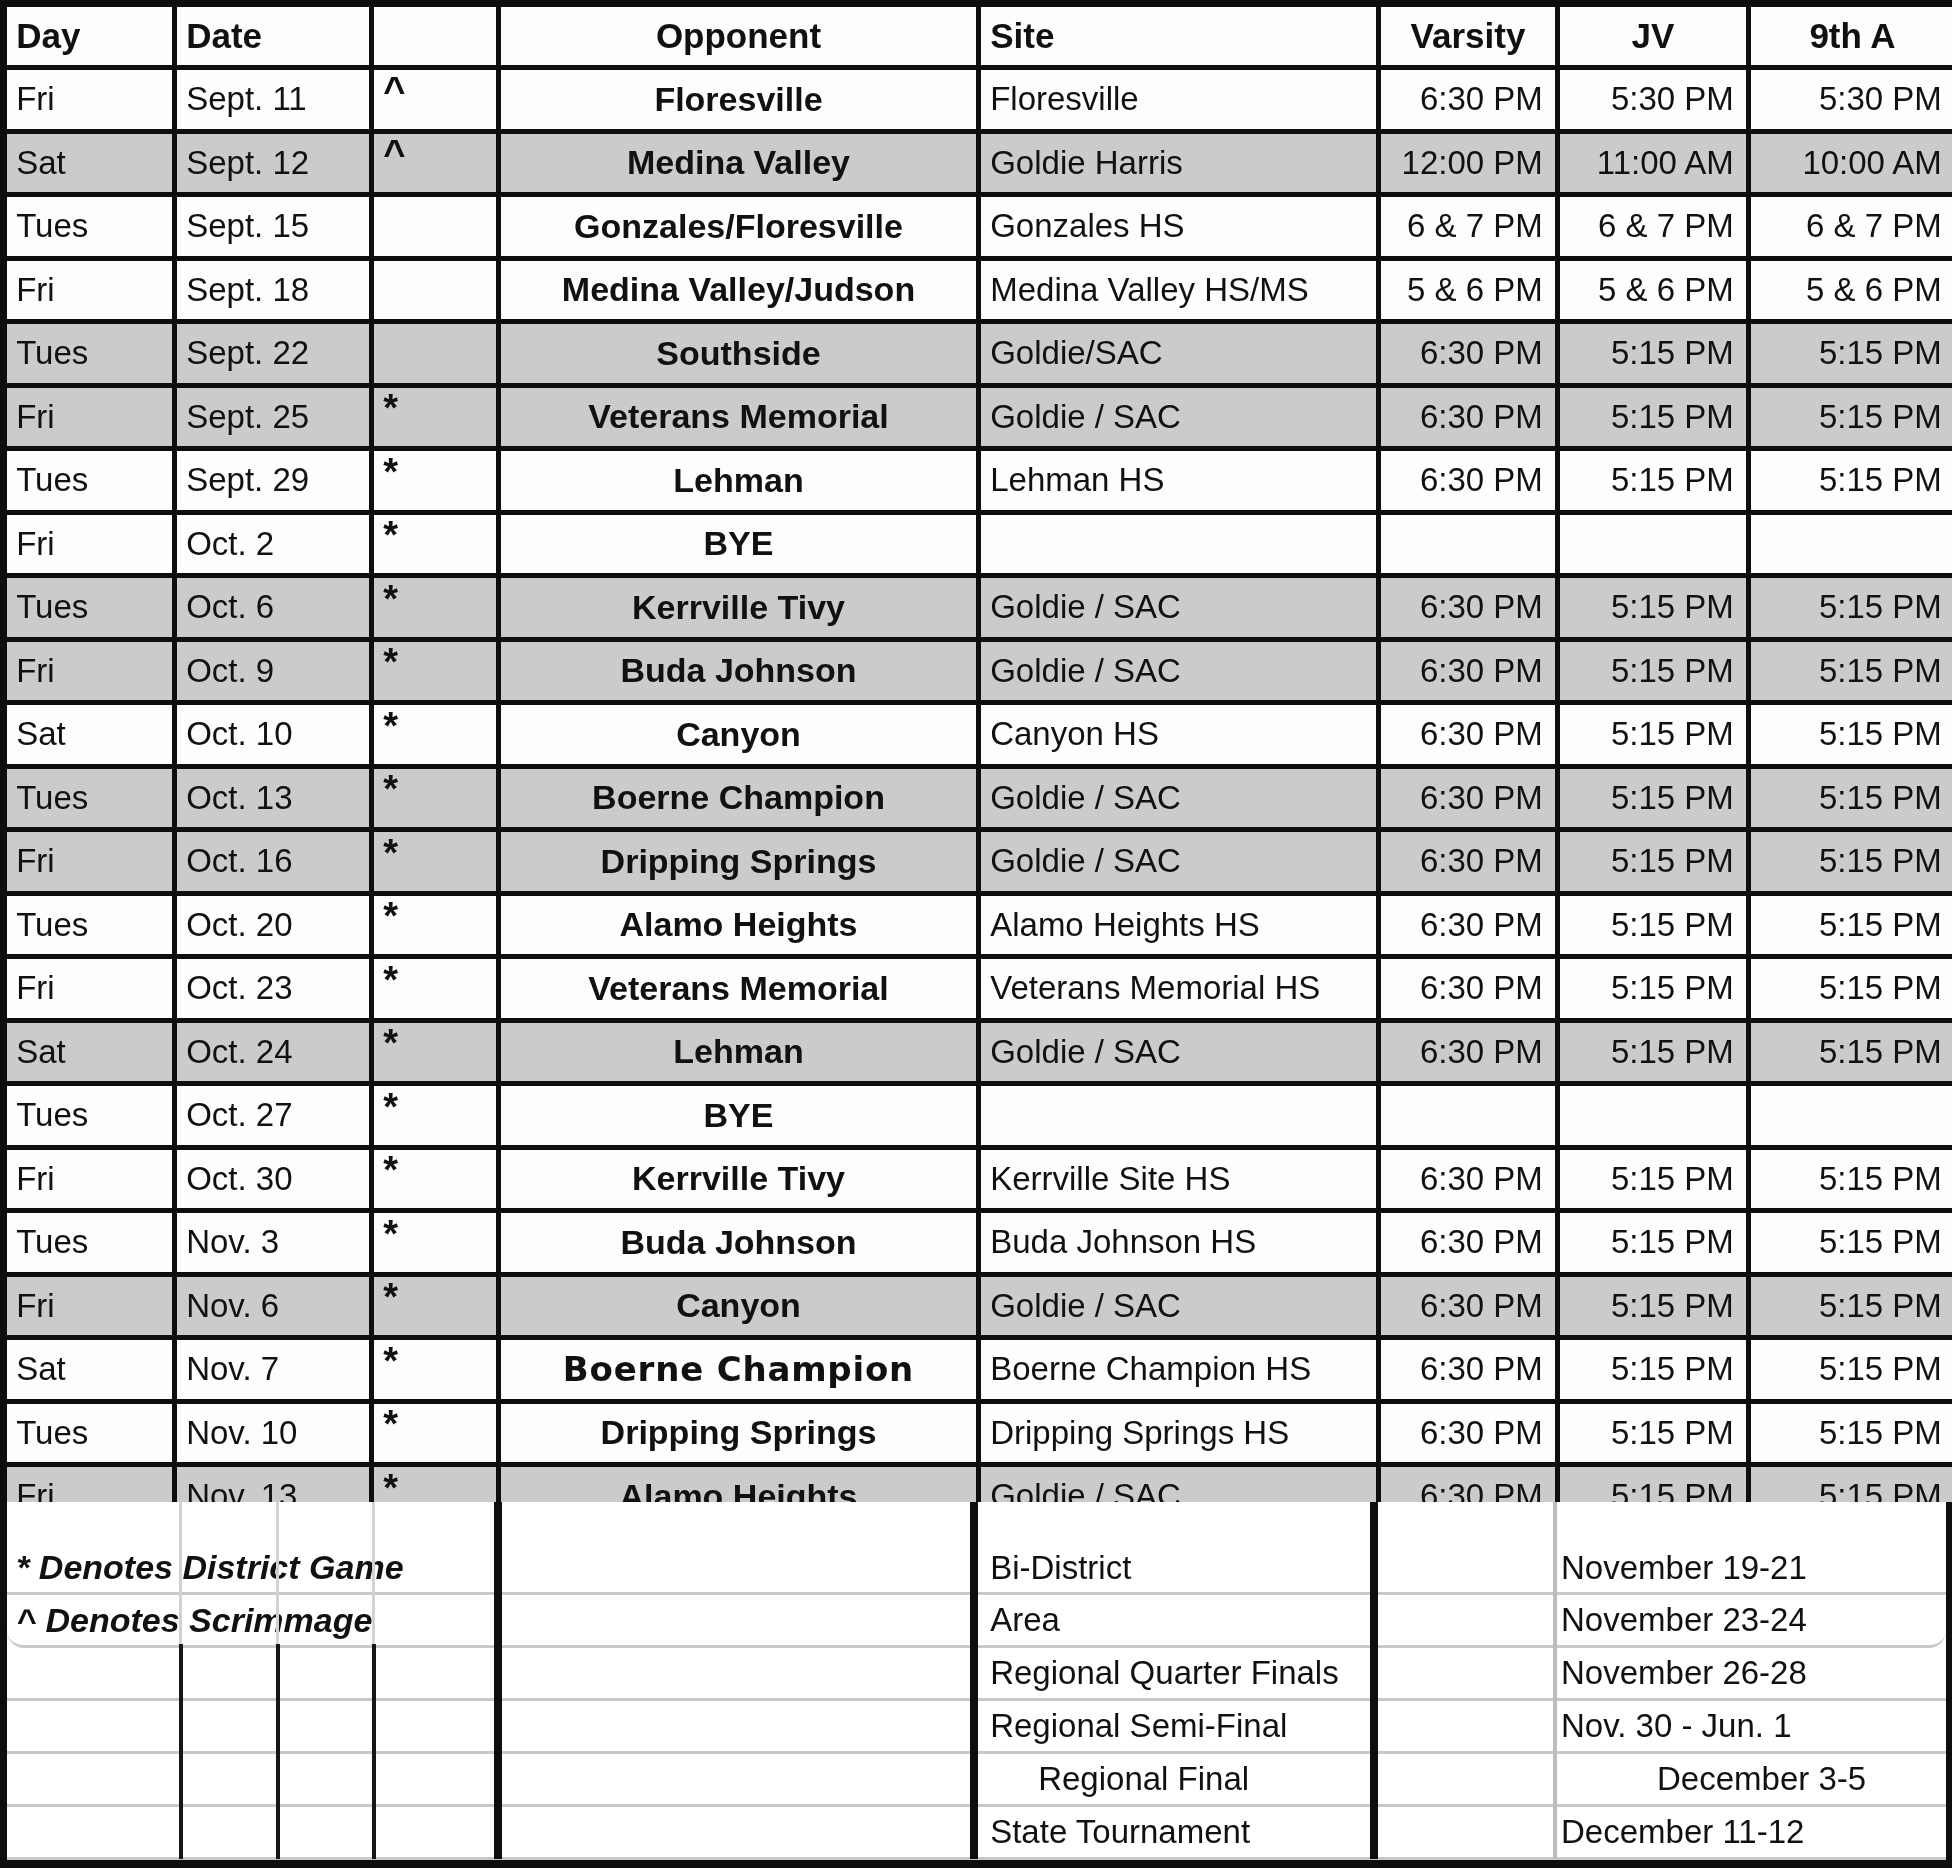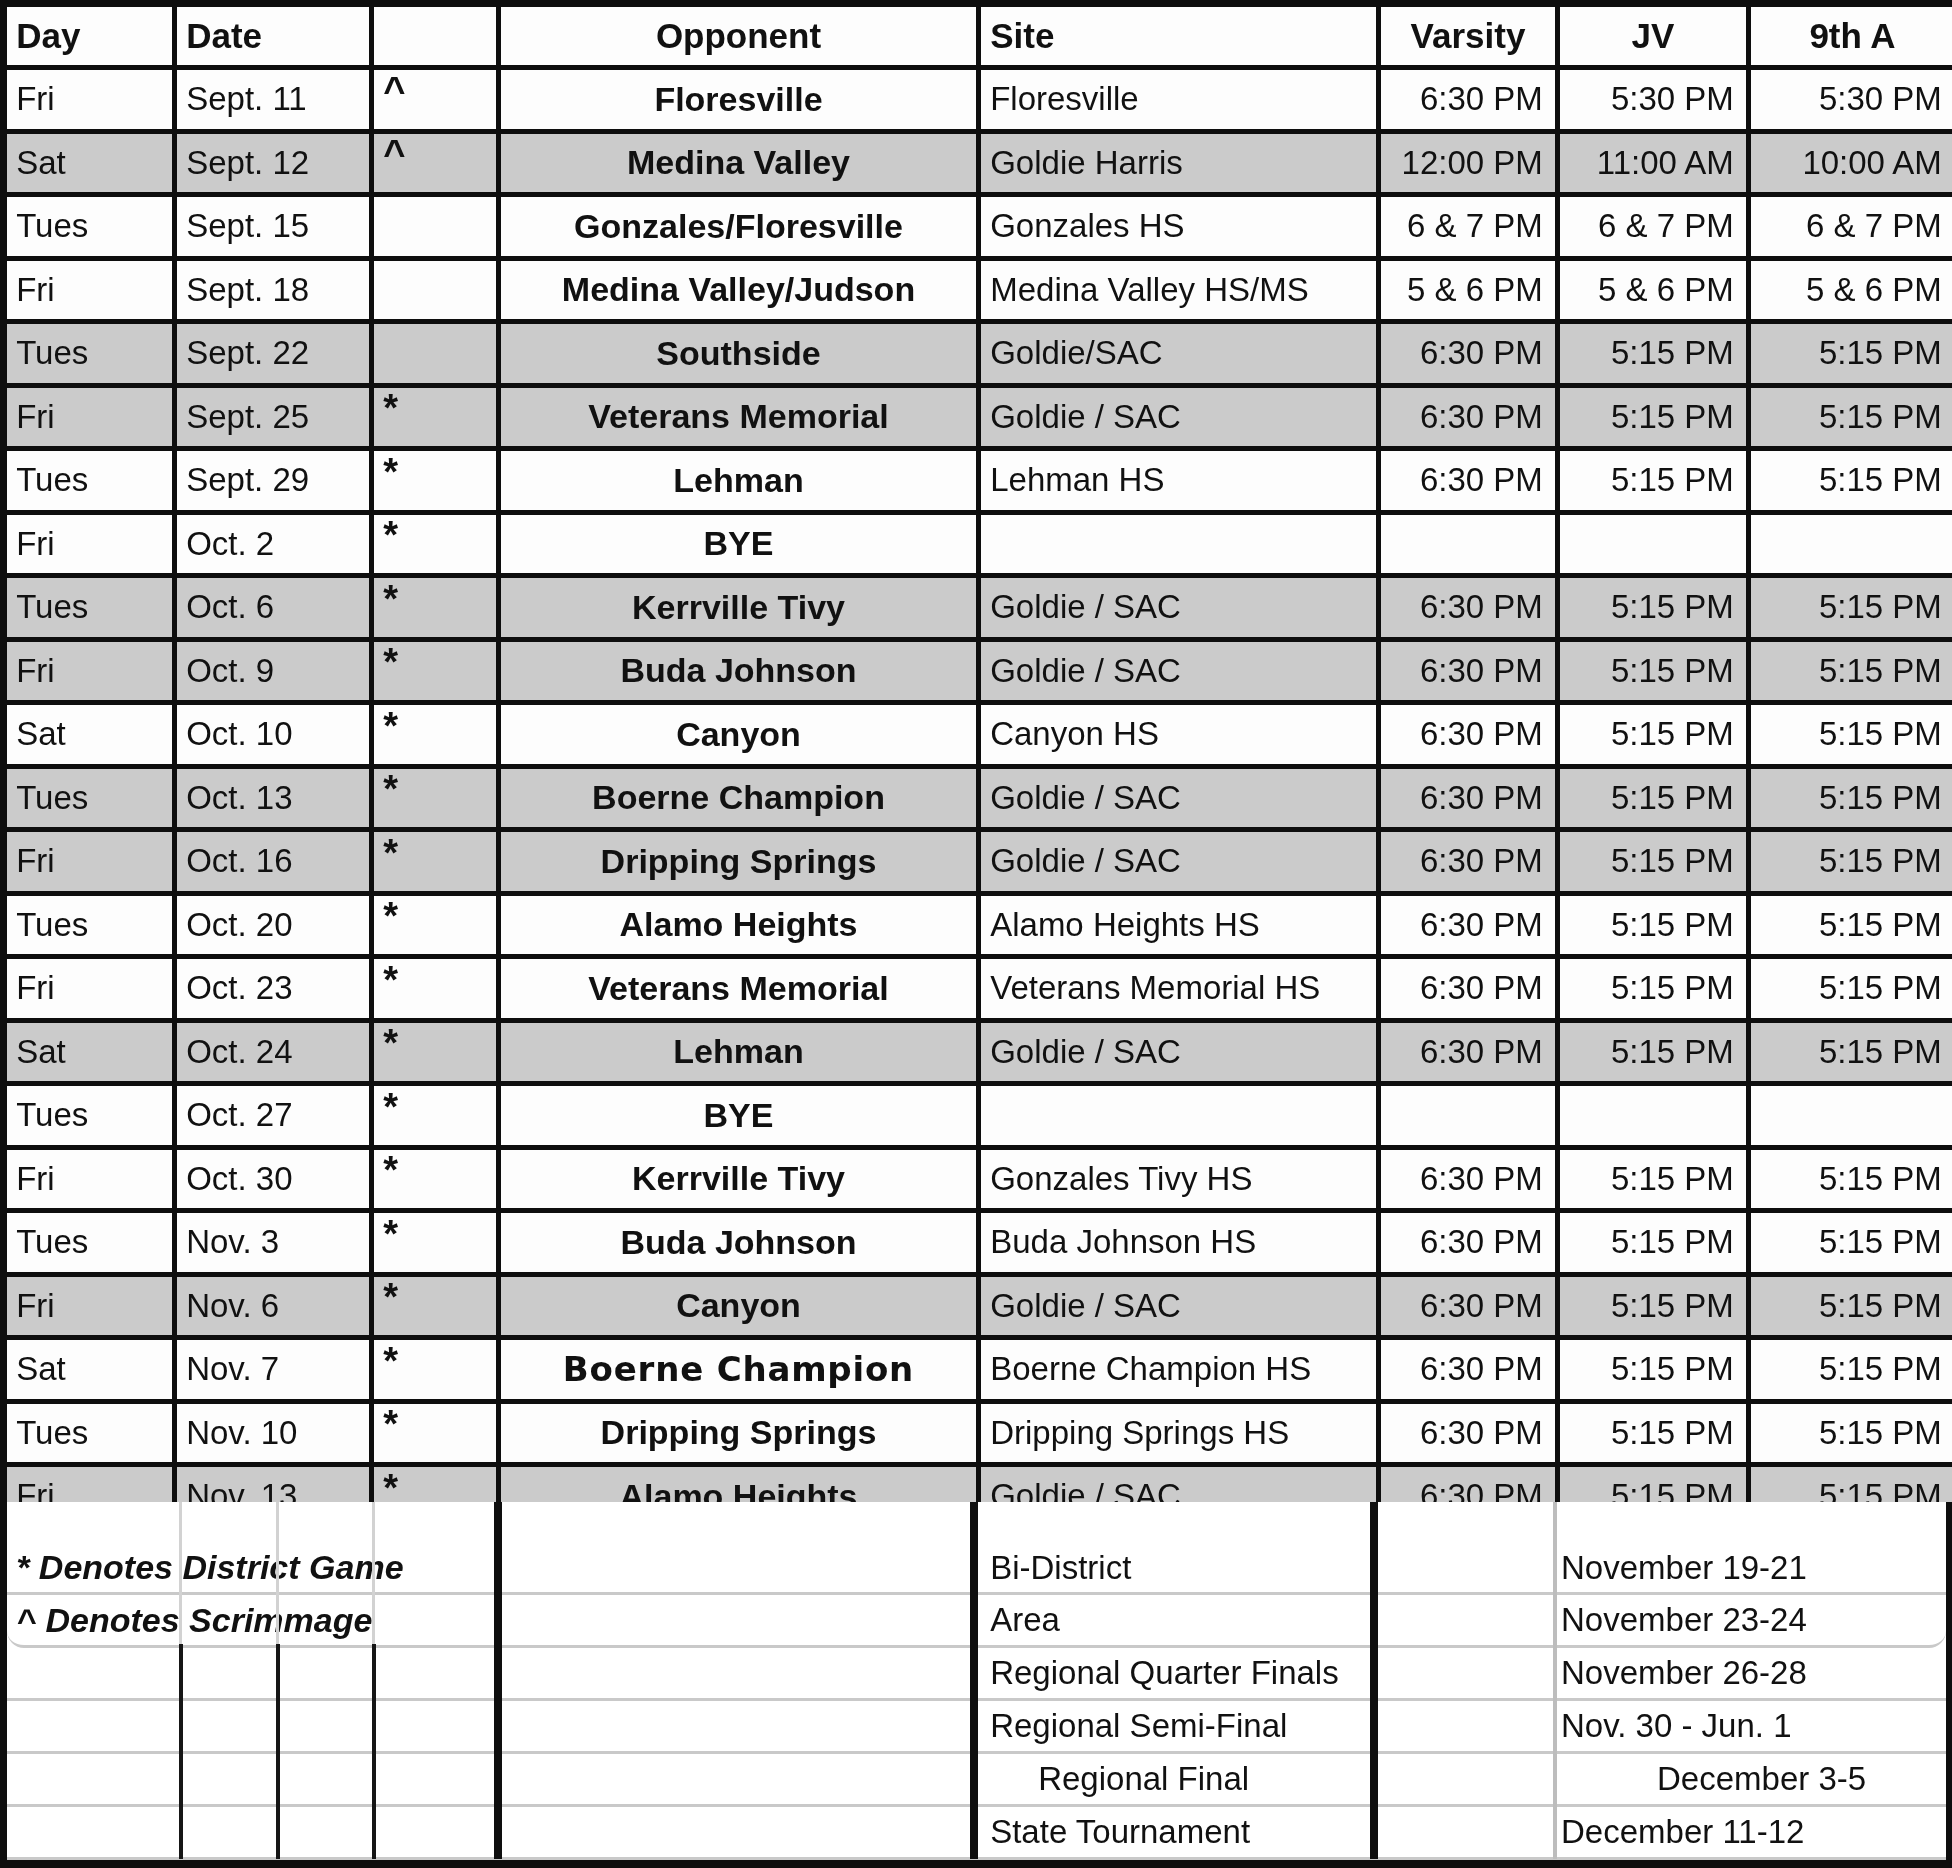--- a/index.html
+++ b/index.html
@@ -242,21 +242,21 @@
           <td class="col-site"></td>
           <td class="col-varsity"></td>
           <td class="col-jv"></td>
           <td class="col-ninth"></td>
         </tr>
         <tr>
           <td class="col-day">Fri</td>
           <td class="col-date">Oct. 30</td>
           <td class="col-marker">*</td>
           <td class="col-opponent">Kerrville Tivy</td>
-          <td class="col-site">Gonzales Tivy HS</td>
+          <td class="col-site">Kerrville Site HS</td>
           <td class="col-varsity">6:30 PM</td>
           <td class="col-jv">5:15 PM</td>
           <td class="col-ninth">5:15 PM</td>
         </tr>
         <tr>
           <td class="col-day">Tues</td>
           <td class="col-date">Nov. 3</td>
           <td class="col-marker">*</td>
           <td class="col-opponent">Buda Johnson</td>
           <td class="col-site">Buda Johnson HS</td>

